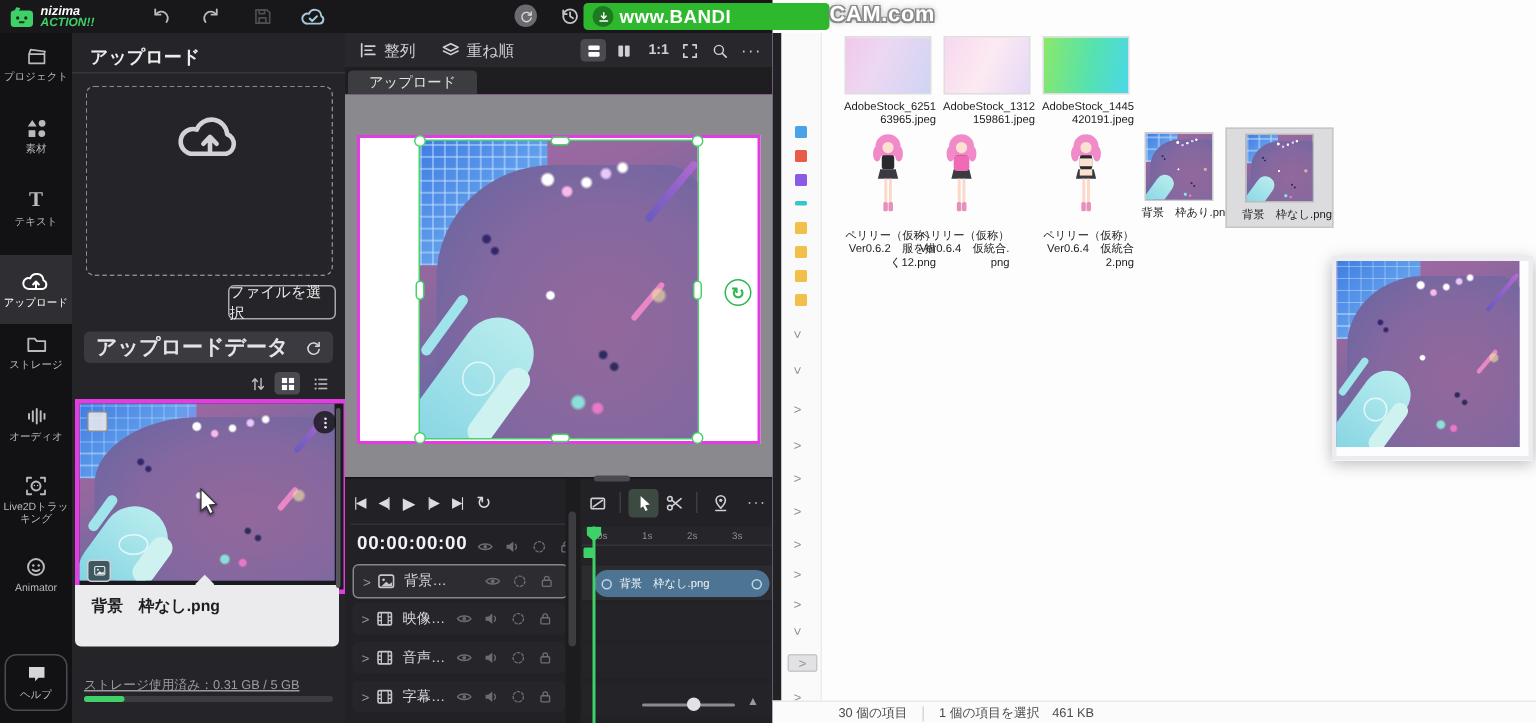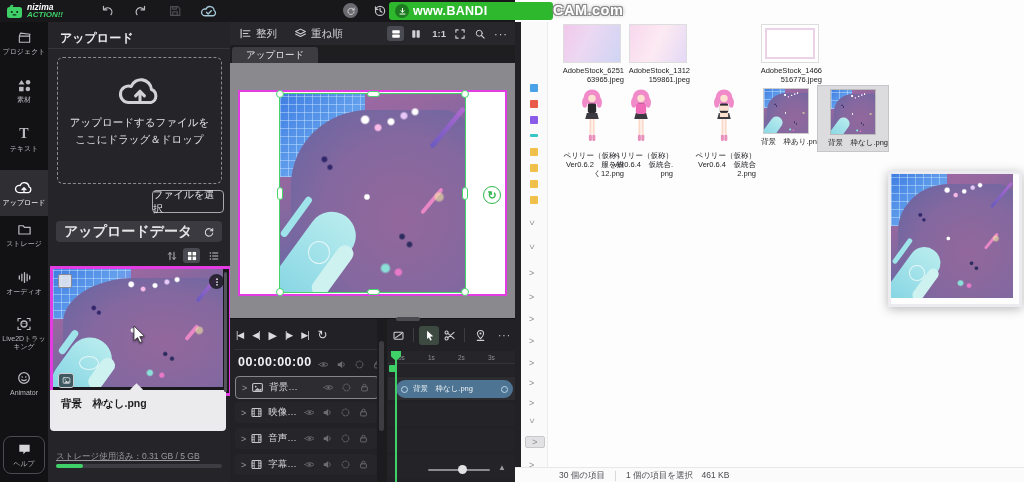--- a/index.html
+++ b/index.html
@@ -385,24 +385,20 @@
     </div>
   </div>
 
   <div class="abs panel">
     <div class="p-title">アップロード</div>
     <div class="abs" style="left:0;top:26px;width:182px;border-top:1px solid #35353b;"></div>
     <div class="dropzone">
       <svg class="ic" style="margin-top:16px;color:#d2d2d6;" width="46" height="36" viewBox="0 0 24 18">
           <use href="#s-cloudup"></use>
         </svg>
-      <div class="dz-txt">
-        <div>アップロードするファイルを</div>
-        <div>ここにドラッグ＆ドロップ</div>
-      </div>
     </div>
     <div class="btn-outline" style="left:104px;top:168px;width:70px;height:21px;">ファイルを選択</div>
     <div class="databar">
       <span style="font-size:14px;font-weight:bold;margin-left:8px;flex:1;">アップロードデータ</span>
       <svg class="ic" style="margin-right:7px;color:#d8d8dc;" width="12" height="12">
           <use href="#s-refresh"></use>
         </svg>
     </div>
     <div class="viewrow">
       <svg class="ic" width="12" height="12">
@@ -716,23 +712,23 @@
     </div>
 
     <div class="fitem" style="left:45px;top:24px;">
       <div class="fthumb" style="width:58px;height:39px;background:linear-gradient(115deg,#f2c8ea 0%,#ecd8f2 40%,#cfd4f4 100%);"></div>
       <div class="fname">AdobeStock_625163965.jpeg</div>
     </div>
     <div class="fitem" style="left:111px;top:24px;">
       <div class="fthumb" style="width:58px;height:39px;background:linear-gradient(115deg,#f8d8ee 0%,#fceaf2 50%,#e4d8f6 100%);"></div>
       <div class="fname">AdobeStock_1312159861.jpeg</div>
     </div>
-    <div class="fitem" style="left:243px;top:24px;">
-      <div class="fthumb" style="width:58px;height:39px;background:#fff;box-shadow:inset 0 0 0 3px #fff,inset 0 0 0 5px #ecd2e8;"></div>
-      <div class="fname">AdobeStock_1466516776.jpeg</div>
+    <div class="fitem" style="left:177px;top:24px;">
+      <div class="fthumb" style="width:58px;height:39px;background:linear-gradient(100deg,#8ae86a 0%,#56e2ae 55%,#4ad8e8 100%);"></div>
+      <div class="fname">AdobeStock_1445420191.jpeg</div>
     </div>
 
     <div class="fitem" style="left:45px;top:88px;">
       <svg width="26" height="56" viewBox="0 0 24 54" style="stroke:none;">
           <use href="#s-chara"></use>
         </svg>
       <div class="fname">ペリリー（仮称）Ver0.6.2　服を描く12.png</div>
     </div>
     <div class="fitem" style="left:94px;top:88px;">
       <svg width="26" height="56" viewBox="0 0 24 54" style="stroke:none;">

